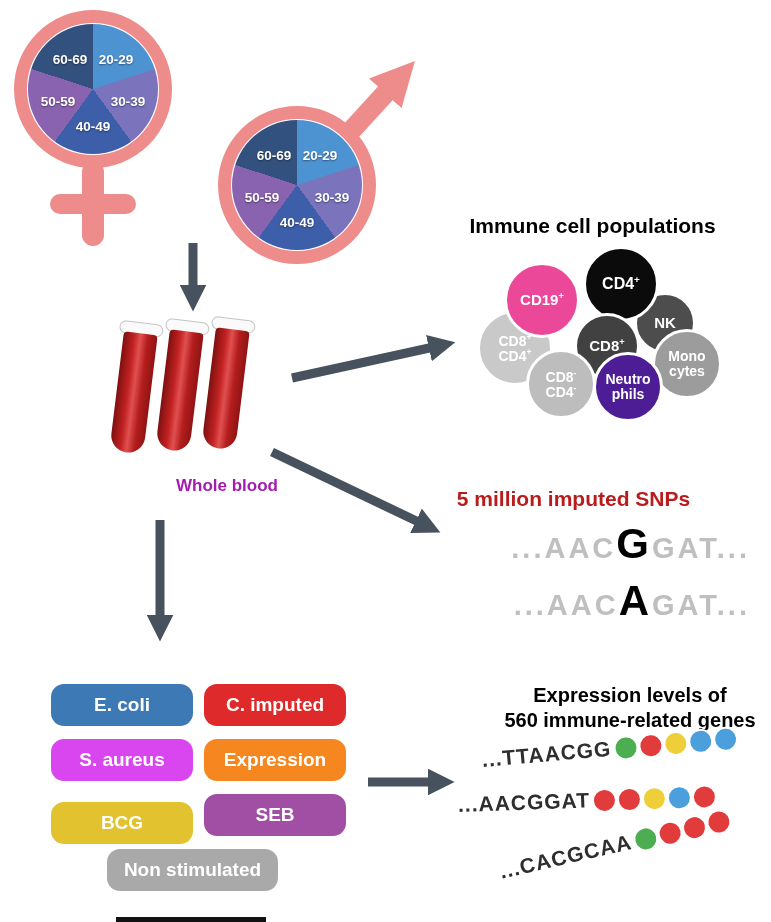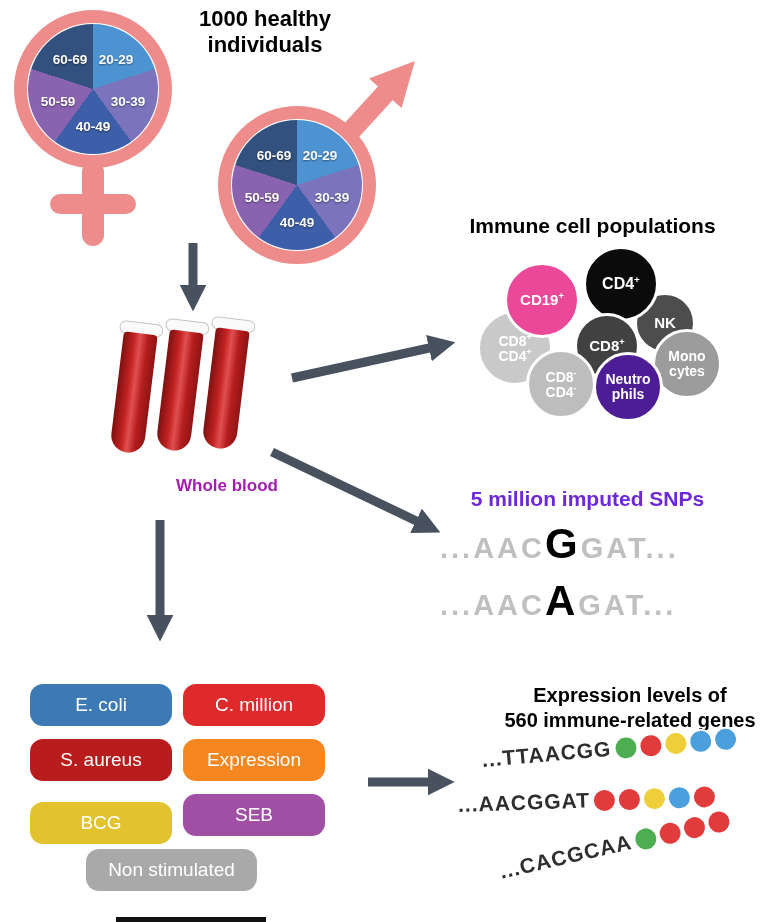--- a/index.html
+++ b/index.html
@@ -43,28 +43,28 @@
   .c-cd8cd4pos { left:477px; top:310px; width:76px; height:76px; font-size:14px; z-index:10; }
   .c-cd19      { left:504px; top:262px; width:76px; height:76px; font-size:15px; z-index:11; }
   .c-nk        { left:634px; top:292px; width:62px; height:62px; font-size:15px; z-index:12; }
   .c-mono      { left:652px; top:329px; width:70px; height:70px; font-size:14px; z-index:13; }
   .c-cd4       { left:583px; top:246px; width:76px; height:76px; font-size:16px; z-index:14; }
   .c-cd8       { left:574px; top:313px; width:66px; height:66px; font-size:15px; z-index:15; }
   .c-cd8cd4neg { left:526px; top:349px; width:70px; height:70px; font-size:14px; z-index:16; }
   .c-neutro    { left:593px; top:352px; width:70px; height:70px; font-size:14px; z-index:17; }
 
   
-  .snps-title { position:absolute; left:435px; top:487px; width:305px; text-align:center; font-size:21px; font-weight:bold; color:#6d28d9; }
-  .snp-block { position:absolute; left:440px; top:520px; width:310px; text-align:left; }
+  .snps-title { position:absolute; left:421px; top:487px; width:305px; text-align:center; font-size:21px; font-weight:bold; color:#b91c1c; }
+  .snp-block { position:absolute; left:440px; top:520px; width:310px; text-align:right; }
   .snp-row { line-height:48px; white-space:nowrap; }
   .snp-gray { font-size:29px; font-weight:bold; color:#bfbfbf; letter-spacing:3px; text-shadow:0 1px 0 #fff; }
   .snp-var { font-size:42px; font-weight:bold; color:#000; letter-spacing:3px; }
 
   
-  .stim { position:absolute; width:142px; height:42px; border-radius:13px; display:flex; align-items:center; justify-content:center; color:#fff; font-size:19px; font-weight:normal; }
+  .stim { position:absolute; width:142px; height:42px; border-radius:13px; display:flex; align-items:center; justify-content:center; color:#fff; font-size:19px; font-weight:bold;margin-left:21px; }
   .s1 { left:30px;  top:684px; }
   .s2 { left:183px; top:684px; }
   .s3 { left:30px;  top:739px; }
   .s4 { left:183px; top:739px; }
   .s5 { left:30px;  top:802px; }
   .s6 { left:183px; top:794px; }
   .s7 { left:86px;  top:849px; width:171px;text-align:right; }
 
   
   .expr-title { position:absolute; left:475px; top:683px; width:310px; text-align:center; font-size:20px; font-weight:bold; color:#000; line-height:1.25; }
@@ -76,24 +76,20 @@
   .dots { vertical-align:middle; }
   .dot { display:inline-block; width:21px; height:21px; border-radius:50%; margin-left:4px; vertical-align:middle; box-shadow:0 0 0 2px #fff; }
 
   .edge-bar { position:absolute; left:116px; top:917px; width:150px; height:5px; background:#111; }
 </style>
 </head>
 <body>
 
 <div class="canvas">
 
-  <div class="title-1000">
-    <div>1000 healthy</div>
-    <div>individuals</div>
-  </div>
 
   <div class="ring female-ring"></div>
   <div class="pie female-pie" style="background: conic-gradient(rgb(78, 147, 209) 0deg, rgb(78, 147, 209) 72deg, rgb(123, 116, 189) 72deg, rgb(123, 116, 189) 144deg, rgb(61, 95, 169) 144deg, rgb(61, 95, 169) 216deg, rgb(138, 99, 176) 216deg, rgb(138, 99, 176) 288deg, rgb(51, 81, 126) 288deg, rgb(51, 81, 126) 360deg);">
     <span class="pl pl0">20-29</span>
     <span class="pl pl1">30-39</span>
     <span class="pl pl2">40-49</span>
     <span class="pl pl3">50-59</span>
     <span class="pl pl4">60-69</span>
   </div>
 
@@ -151,22 +147,22 @@
     <span><span>phils</span></span>
   </div>
 
   <div class="snps-title">5 million imputed SNPs</div>
   <div class="snp-block">
     <div class="snp-row"><span class="snp-gray">...AAC</span><span class="snp-var">G</span><span class="snp-gray">GAT...</span></div>
     <div class="snp-row"><span class="snp-gray">...AAC</span><span class="snp-var">A</span><span class="snp-gray">GAT...</span></div>
   </div>
 
   <div class="stim s1" style="background: rgb(61, 122, 181);">E. coli</div>
-  <div class="stim s2" style="background: rgb(222, 42, 42);">C. million</div>
-  <div class="stim s3" style="background: #b91c1c;">S. aureus</div>
+  <div class="stim s2" style="background: rgb(222, 42, 42);">C. imputed</div>
+  <div class="stim s3" style="background: #d946ef;">S. aureus</div>
   <div class="stim s4" style="background: rgb(246, 134, 31);">Expression</div>
   <div class="stim s5" style="background: rgb(226, 195, 47);">BCG</div>
   <div class="stim s6" style="background: rgb(161, 79, 165);">SEB</div>
   <div class="stim s7" style="background: rgb(169, 169, 169);">Non stimulated</div>
 
   <div class="expr-title">
     <div>Expression levels of</div>
     <div>560 immune-related genes</div>
   </div>
   <div class="expr-row er1">

